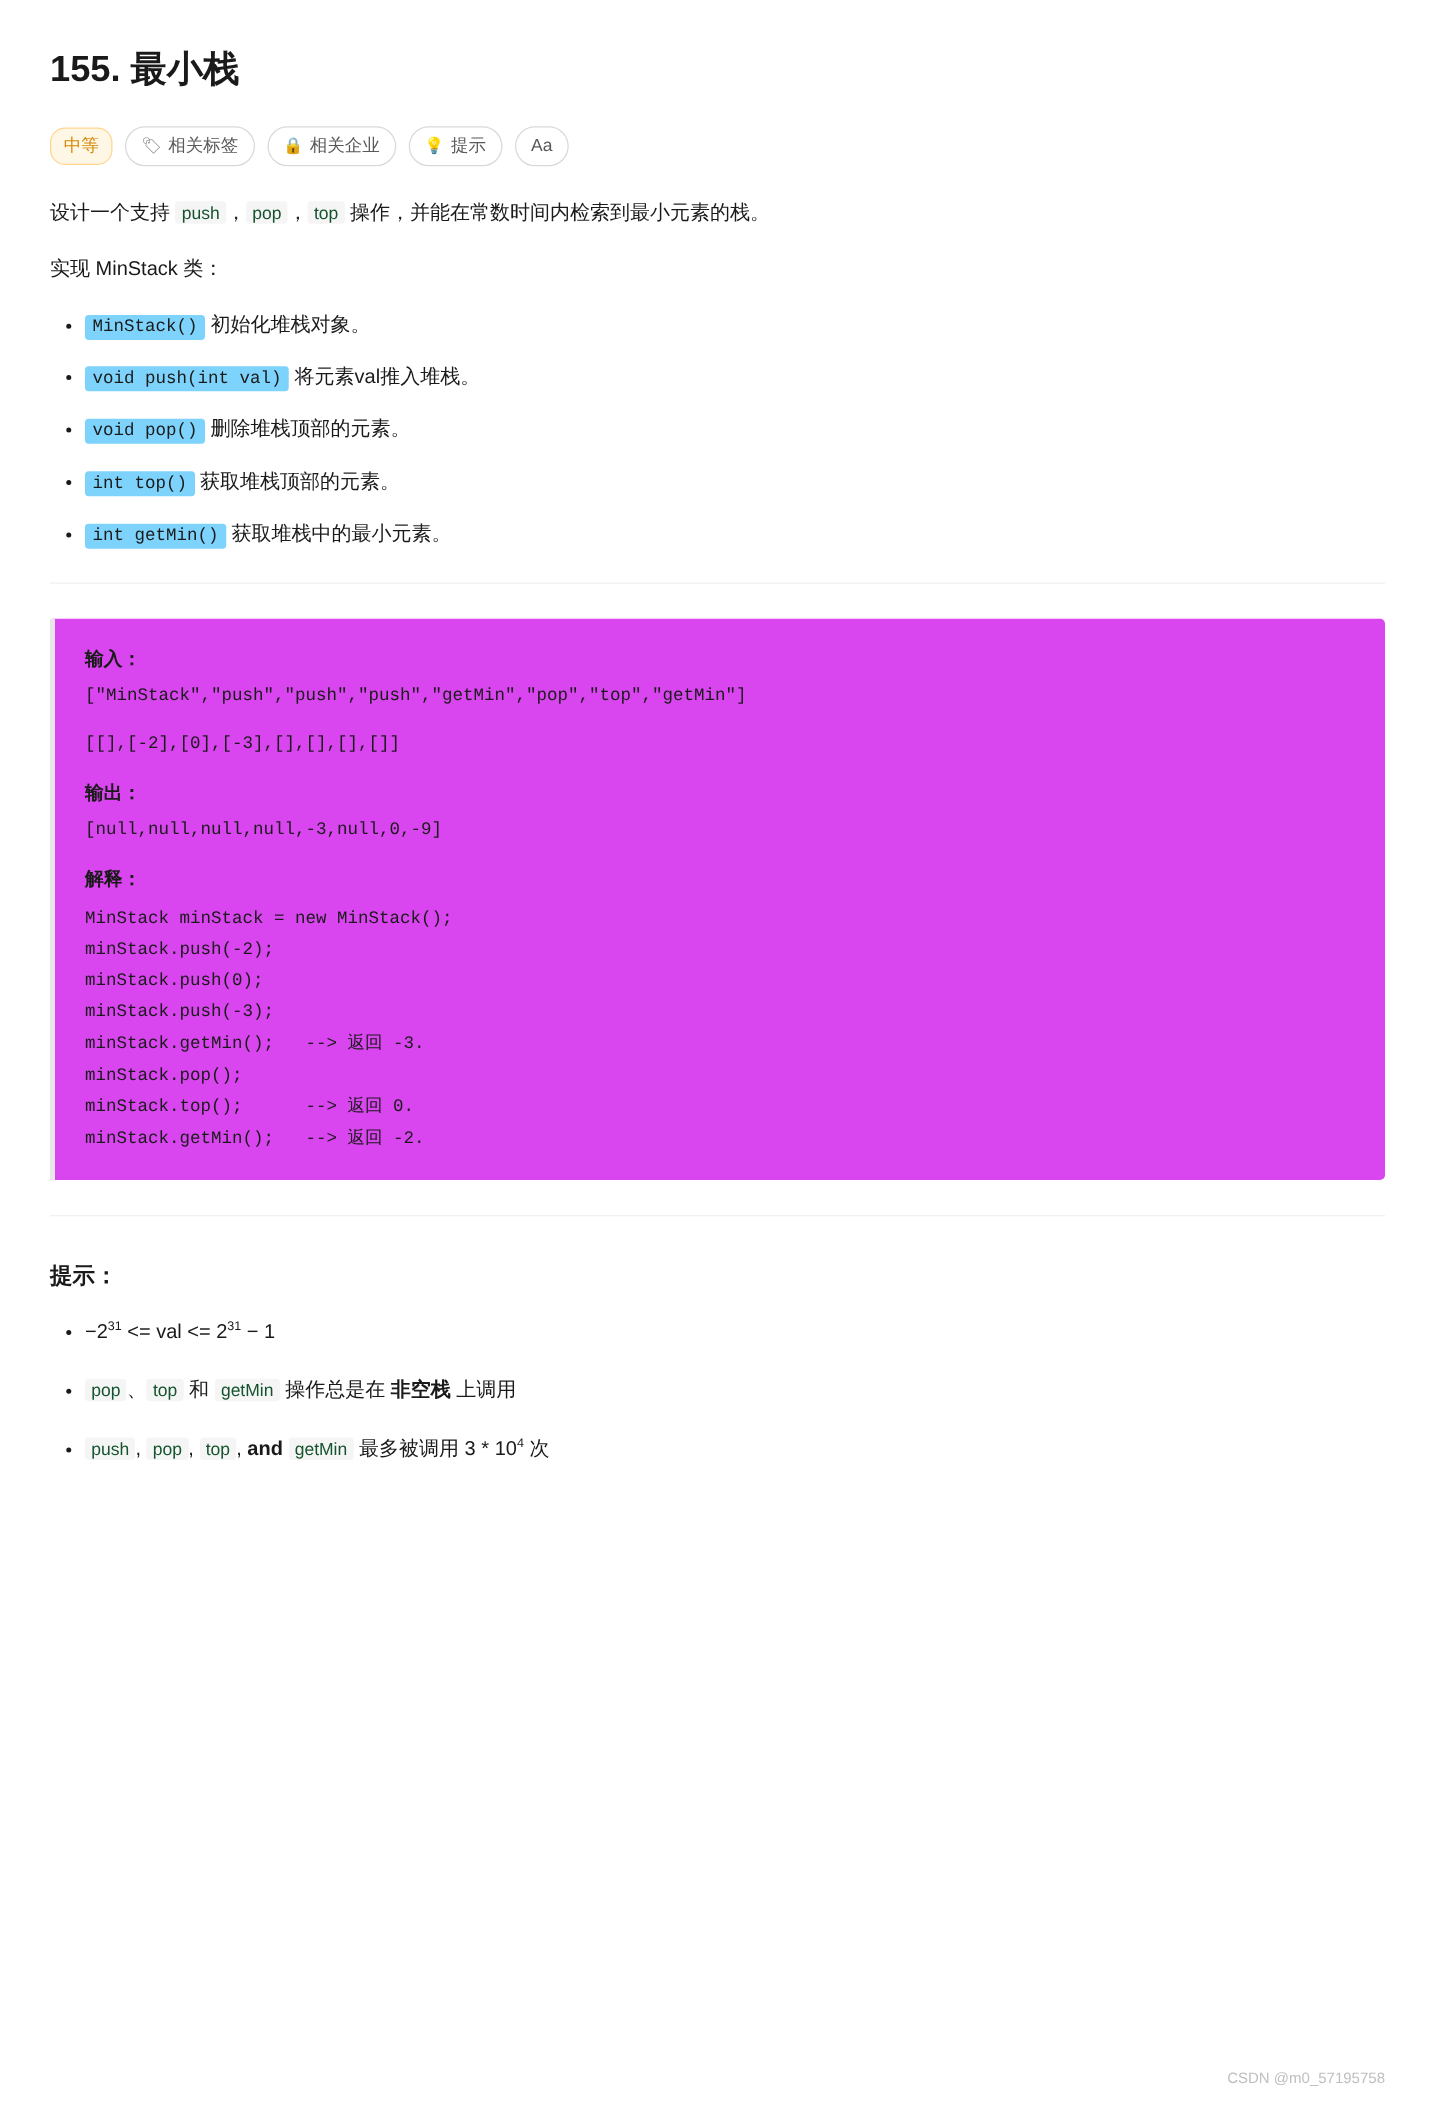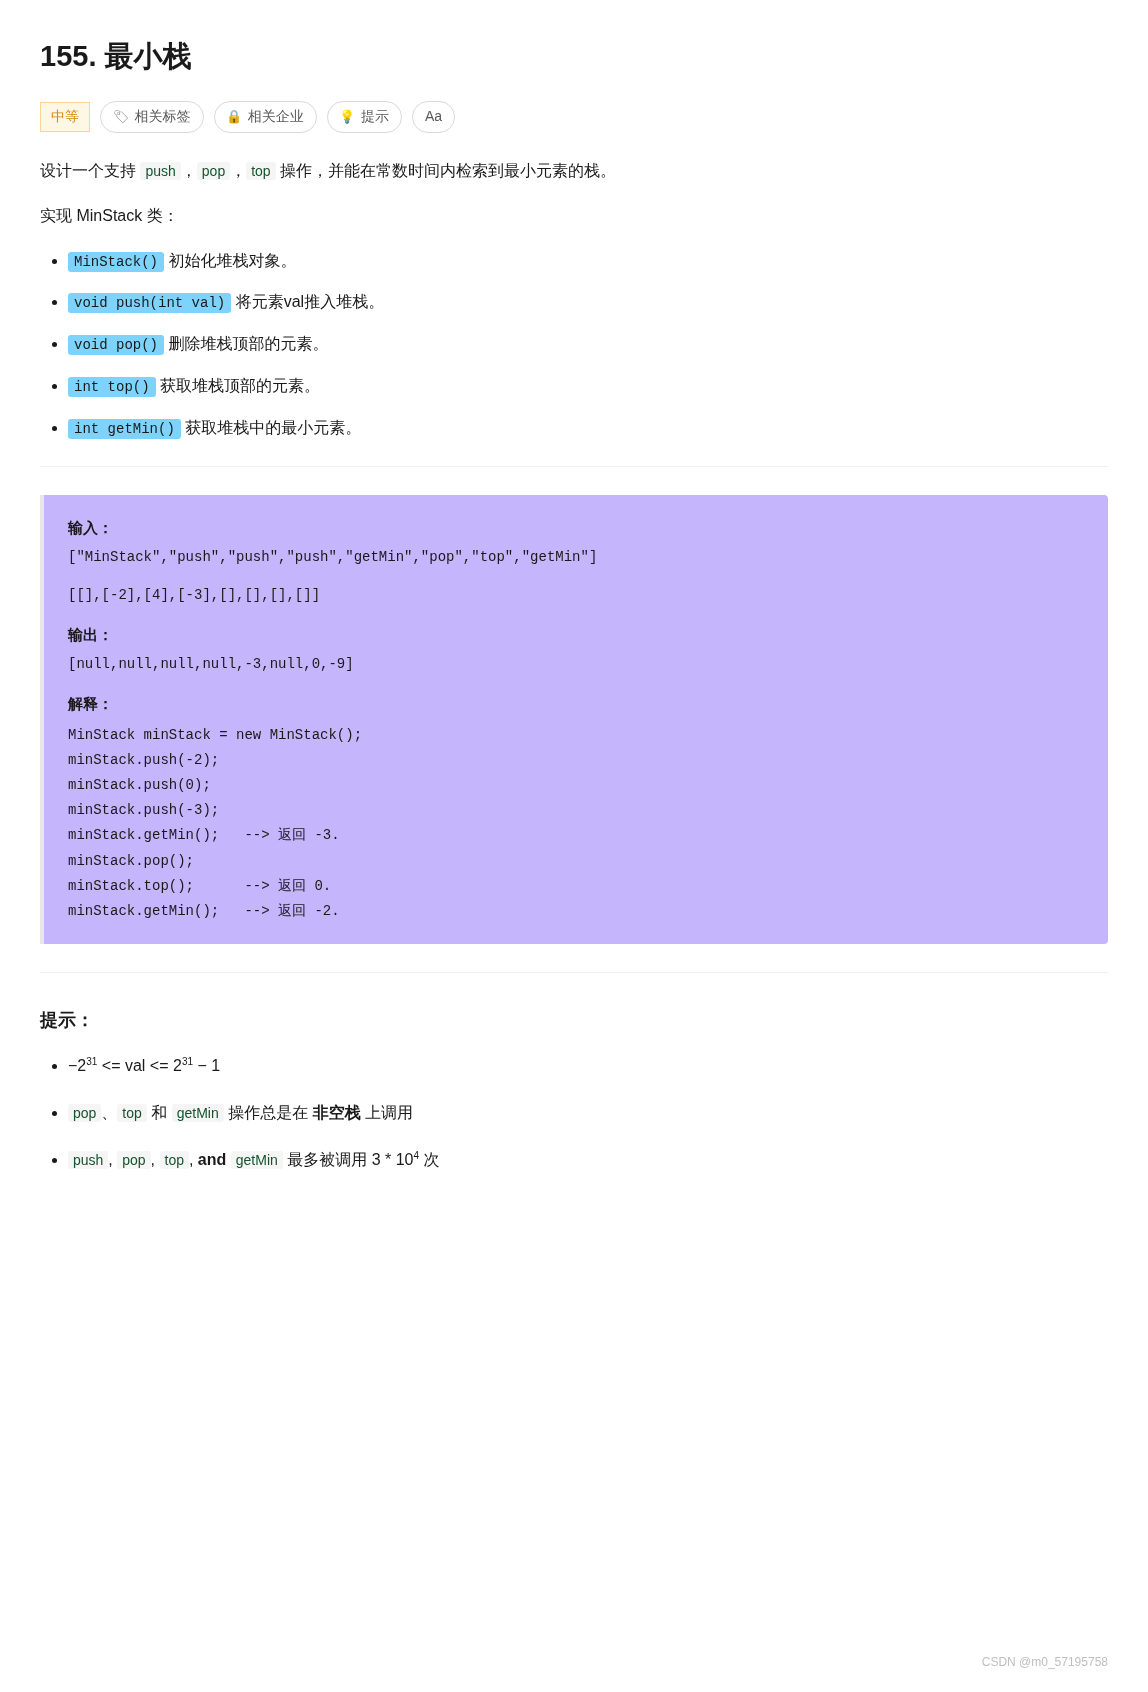--- a/index.html
+++ b/index.html
@@ -31,21 +31,21 @@
       align-items: center;
       gap: 10px;
       margin-bottom: 24px;
       flex-wrap: wrap;
     }
 
     .tag-difficulty {
       background: #fff7e6;
       color: #d48806;
       border: 1px solid #ffd591;
-      border-radius: 0;
+      border-radius: 12px;
       padding: 2px 10px;
       font-size: 14px;
       font-weight: 500;
     }
 
     .tag-item {
       display: flex;
       align-items: center;
       gap: 5px;
       color: #595959;
@@ -104,21 +104,21 @@
     }
 
     .section-title {
       font-size: 18px;
       font-weight: bold;
       color: #1a1a1a;
       margin-bottom: 16px;
     }
 
     .example-block {
-      background: #c4b5fd;
+      background: #d946ef;
       border-left: 4px solid #e8e8e8;
       border-radius: 0 4px 4px 0;
       padding: 20px 24px;
       margin-bottom: 24px;
       font-family: "SFMono-Regular", Consolas, "Liberation Mono", Menlo, monospace;
       font-size: 14px;
     }
 
     .example-label {
       font-weight: bold;
@@ -238,21 +238,21 @@
   </li>
 </ul>
 
 <div class="separator"></div>
 
 <div class="section-divider">
 
   <div class="example-block">
     <div class="example-label">输入：</div>
     <div class="example-value">["MinStack","push","push","push","getMin","pop","top","getMin"]</div>
-    <div class="example-value">[[],[-2],[4],[-3],[],[],[],[]]</div>
+    <div class="example-value">[[],[-2],[0],[-3],[],[],[],[]]</div>
 
     <div class="example-label">输出：</div>
     <div class="example-value">[null,null,null,null,-3,null,0,-9]</div>
 
     <div class="example-label">解释：</div>
     <div class="example-explanation">MinStack minStack = new MinStack();
 minStack.push(-2);
 minStack.push(0);
 minStack.push(-3);
 minStack.getMin();   --&gt; 返回 -3.

